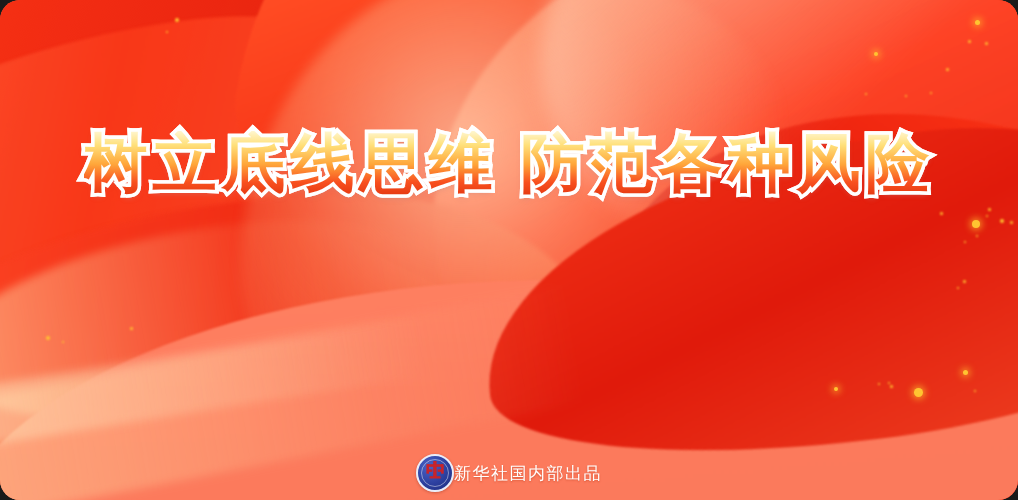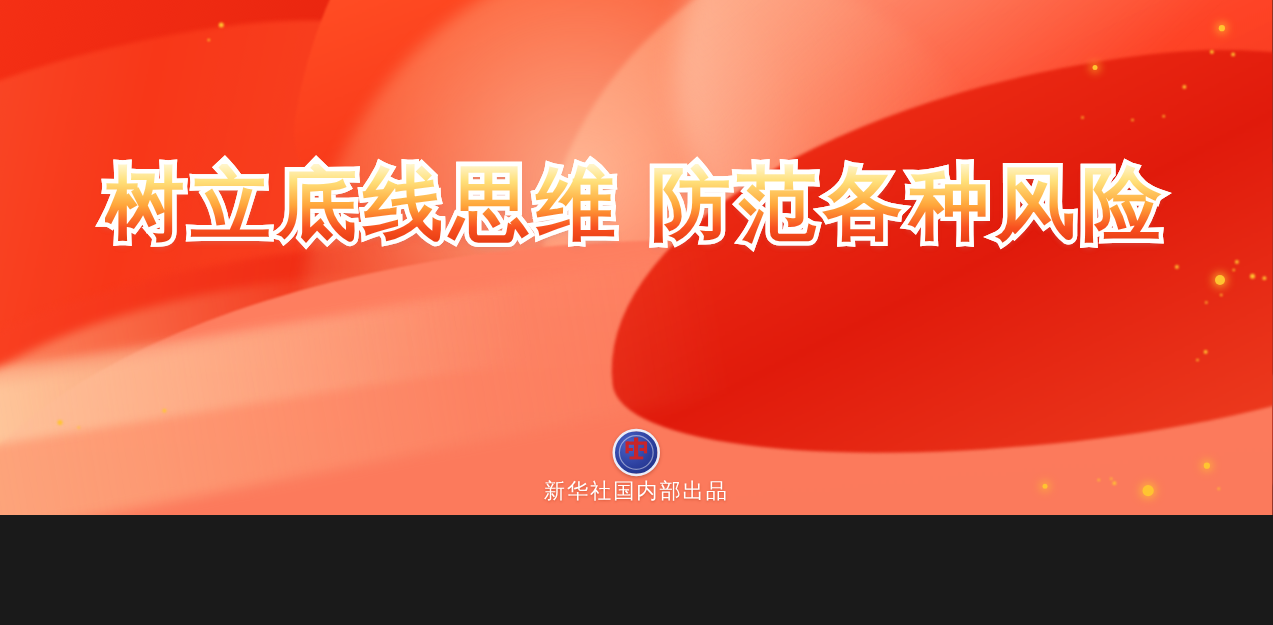--- a/index.html
+++ b/index.html
@@ -1,33 +1,34 @@
 <!DOCTYPE html>
 <html><head>
 <meta charset="utf-8">
 <style>
   html,body{margin:0;padding:0;background:#1a1a1a;}
   *{box-sizing:border-box;}
 
   .banner{
     position:relative;
-    width:1018px;height:412px;
+    width:1018px;height:500px;
     overflow:hidden;
     font-family:"Liberation Sans","DejaVu Sans",sans-serif;
     background:
       linear-gradient(118deg,
         #ff5a36 0%,
         #ff6a3e 14%,
         #ff8656 28%,
         #ffb48a 42%,
         #ffd3b0 52%,
         #ffb285 62%,
         #ff7c4a 74%,
         #f8512a 88%,
         #ef3d1e 100%);
+    border-radius: 20px;
   }
 
   
   .silk{position:absolute;pointer-events:none;}
 
   .silk-a{
     left:-330px;top:-120px;width:1000px;height:560px;
     border-radius:58% 42% 52% 48% / 62% 46% 54% 38%;
     background:linear-gradient(125deg,#ff4422 0%,#f32c12 35%,#e6200d 62%,#ff5533 100%);
     transform:rotate(-14deg);
@@ -179,21 +180,20 @@
     letter-spacing:1.5px;
     line-height:1.22;
     white-space:nowrap;
   }
 
   
   .footer{
     position:absolute;left:0;bottom:8px;width:100%;
     display:flex;align-items:center;justify-content:center;
     z-index:14;
-    flex-direction:column;
   }
   .logo{
     width:38px;height:38px;border-radius:50%;
     background:radial-gradient(circle at 34% 30%,#4a63c8 0%,#2c3f9e 55%,#1d2d7d 100%);
     border:2px solid #e9edfa;
     position:relative;overflow:hidden;
     flex:0 0 auto;
     box-shadow:0 1px 3px rgba(90,15,0,.3);
   }
   .logo .emblem{

